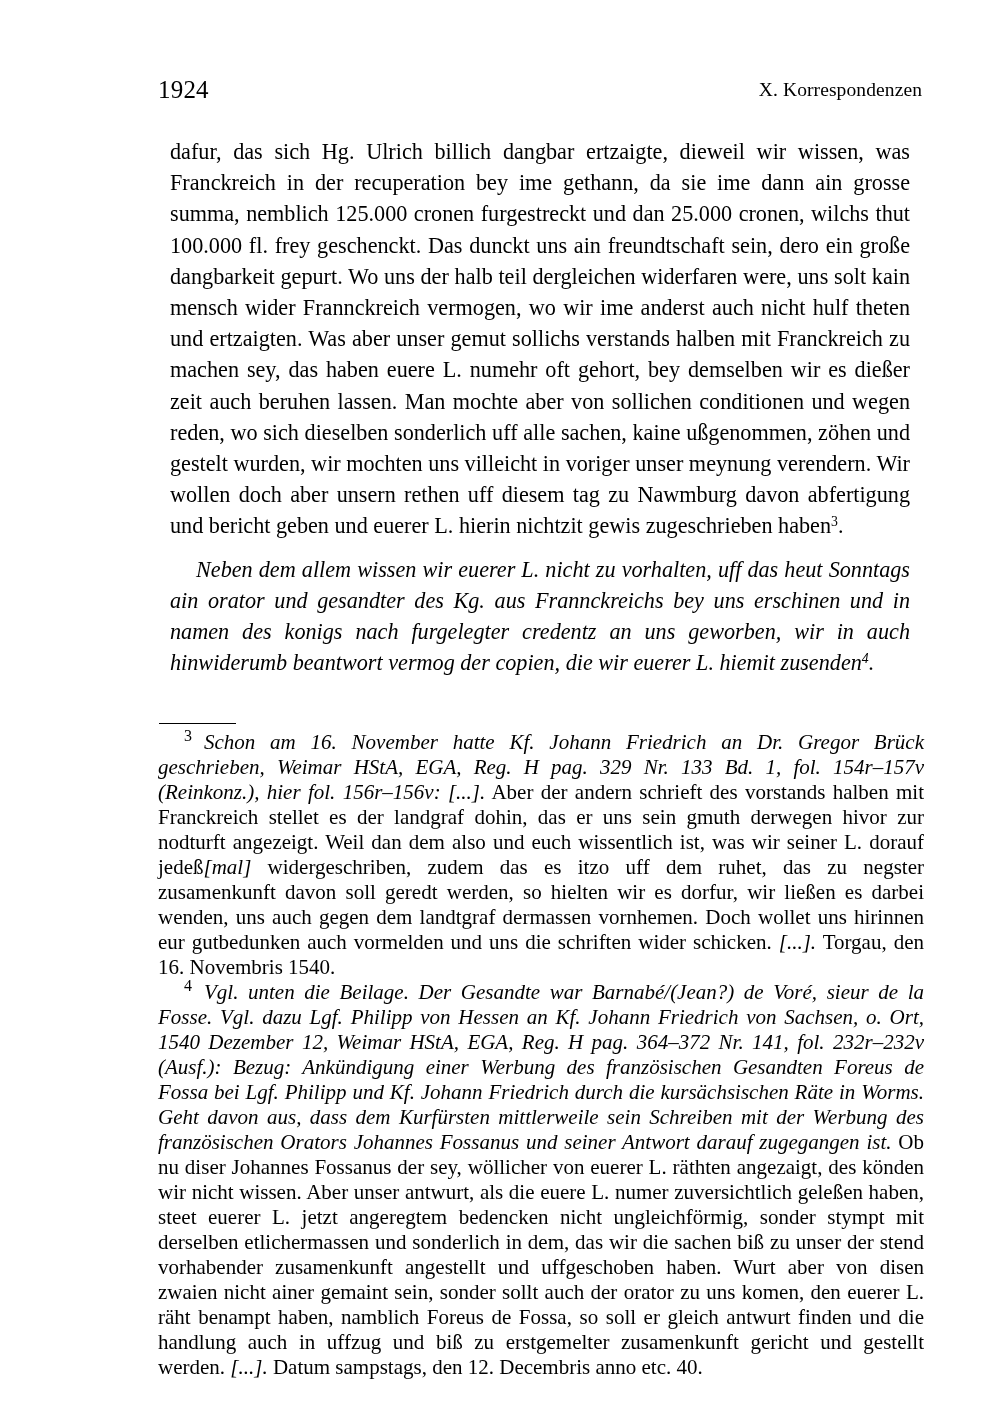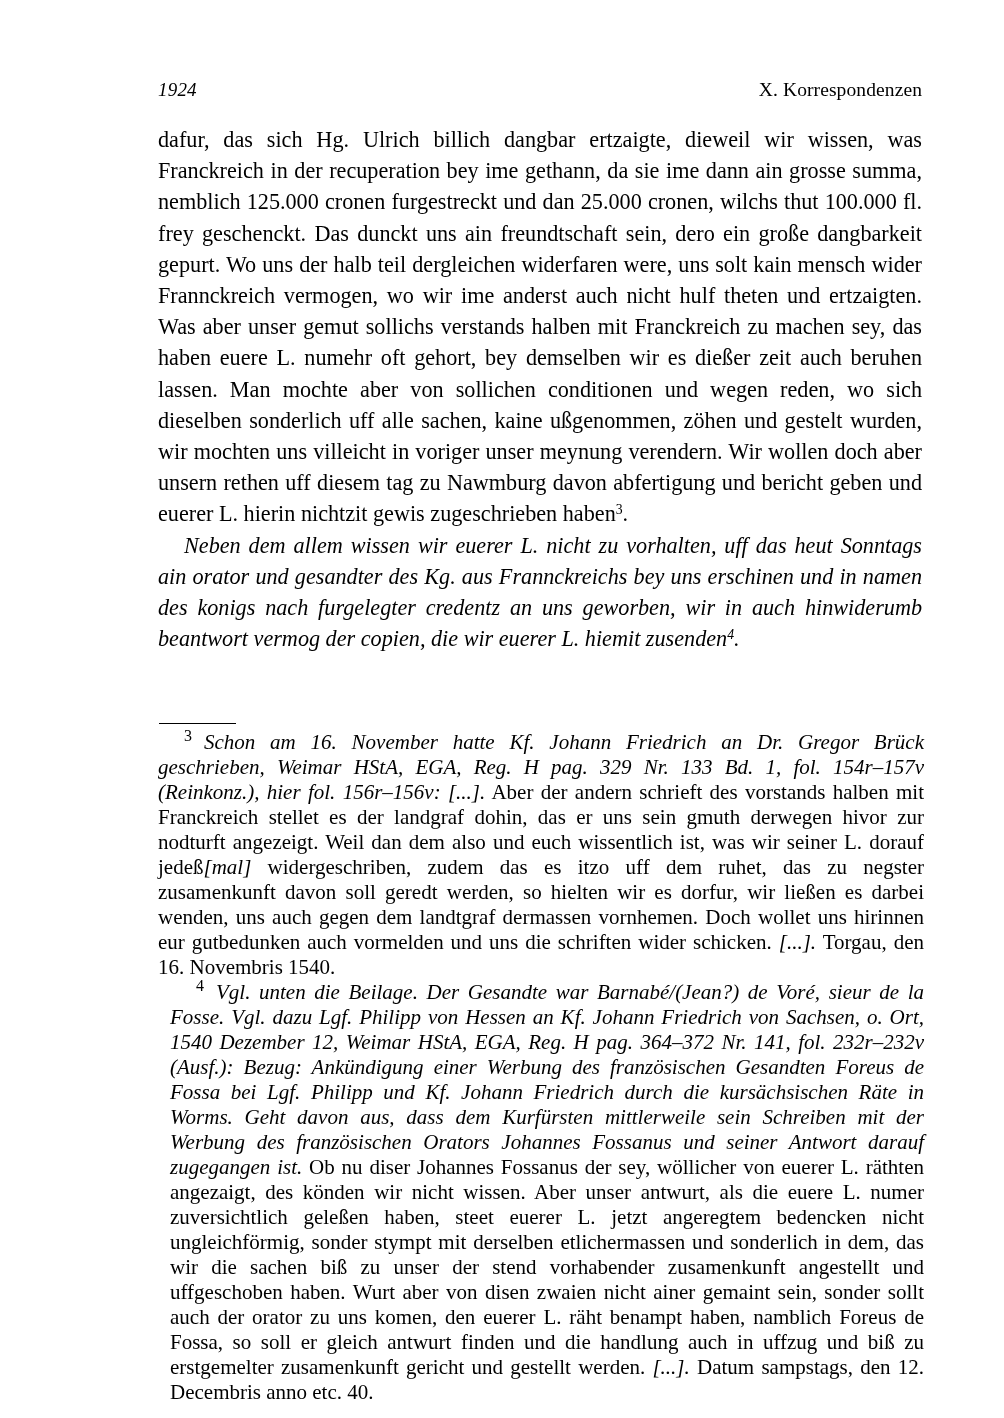--- a/index.html
+++ b/index.html
@@ -28,23 +28,22 @@
     top: 76px;
     width: 764px;
     height: 28px;
     font-size: 21px;
     line-height: 28px;
   }
   .folio {
     position: absolute;
     left: 0;
     top: 0;
-    font-size: 19px;
+    font-size: 25px;
     letter-spacing: 0.2px;
-    font-style: italic;
   }
   .head-title {
     position: absolute;
     left: 0;
     top: 0;
     width: 764px;
     text-align: right;
     font-size: 19.5px;
     letter-spacing: 0.1px;
   }
@@ -54,21 +53,21 @@
     left: 158px;
     top: 124px;
     width: 764px;
     font-size: 22.2px;
     line-height: 31.2px;
     text-align: justify;
     text-justify: inter-word;
     hyphens: none;
   }
   .bodyblock p {
-    margin: 0;
+    margin: 12px;
     text-indent: 0;
   }
   .bodyblock p.indent {
     text-indent: 26px;
     font-style: italic;
   }
   
   .just-all {
     text-align: justify;
   }
@@ -101,21 +100,20 @@
     line-height: 25.0px;
     text-align: justify;
     hyphens: none;
   }
   .footnotes p {
     margin: 0;
     text-indent: 26px;
   }
   .footnotes p + p {
     margin-top: 0;
-    margin-left: 12px;
   }
   .fn-num {
     font-size: 0.76em;
     vertical-align: 0.50em;
     line-height: 0;
   }
   .fn-gap-wide { display: inline-block; width: 12px; }
   i, .it { font-style: italic; }
 </style>
 </head>

